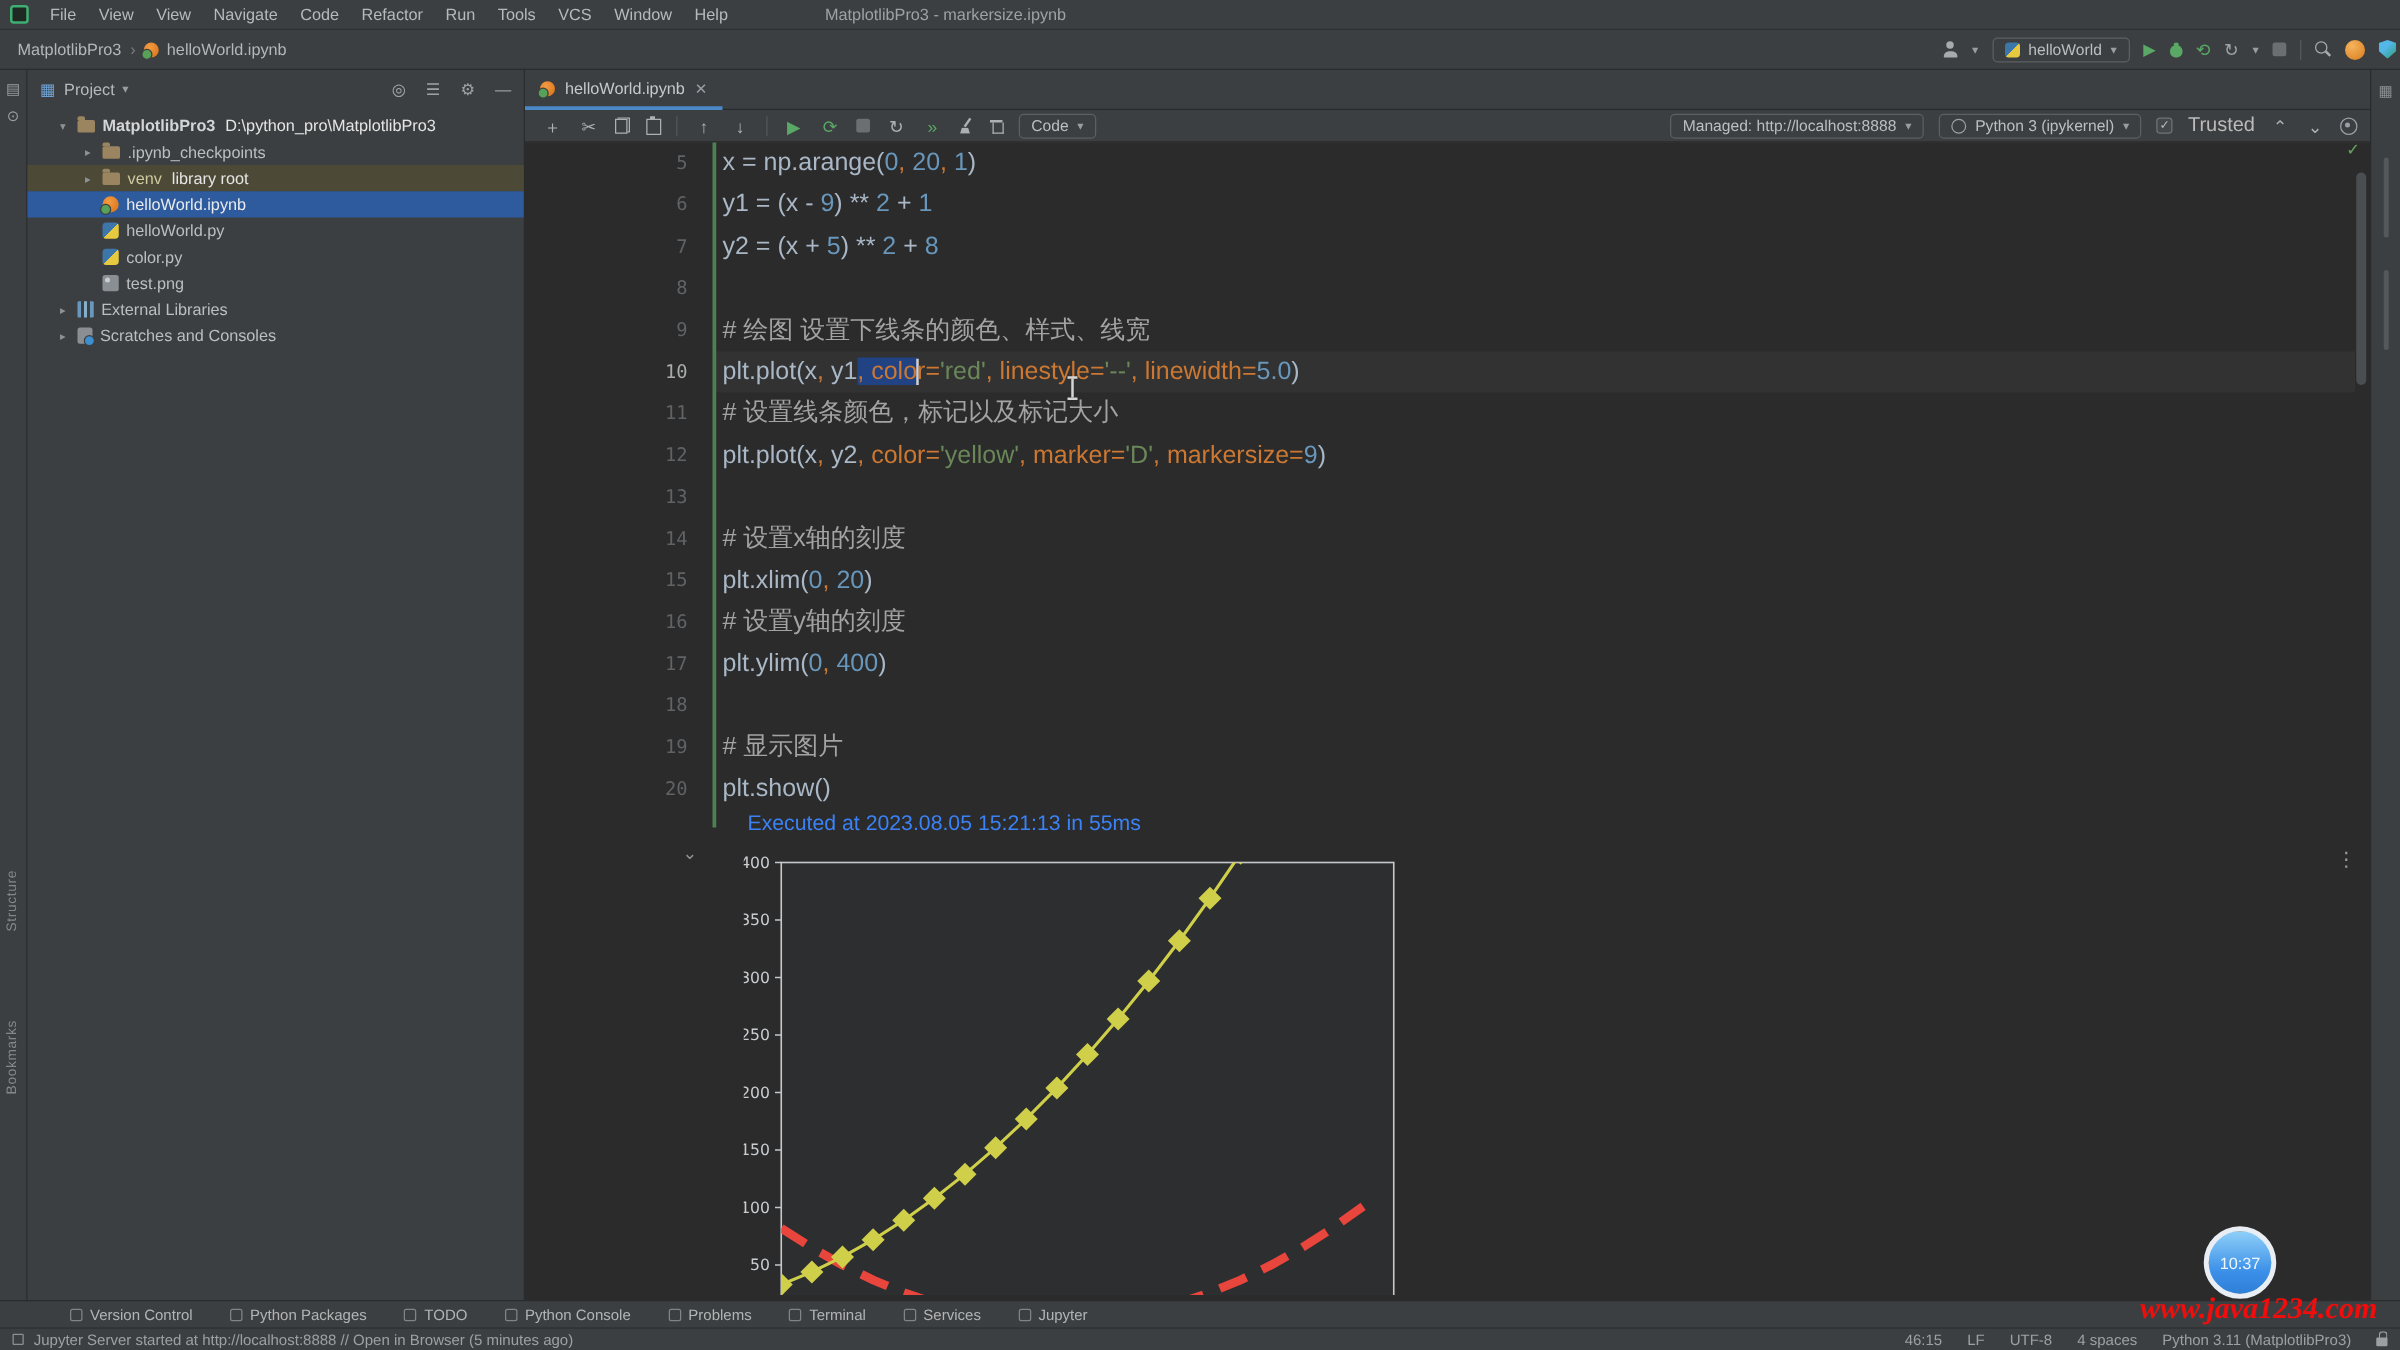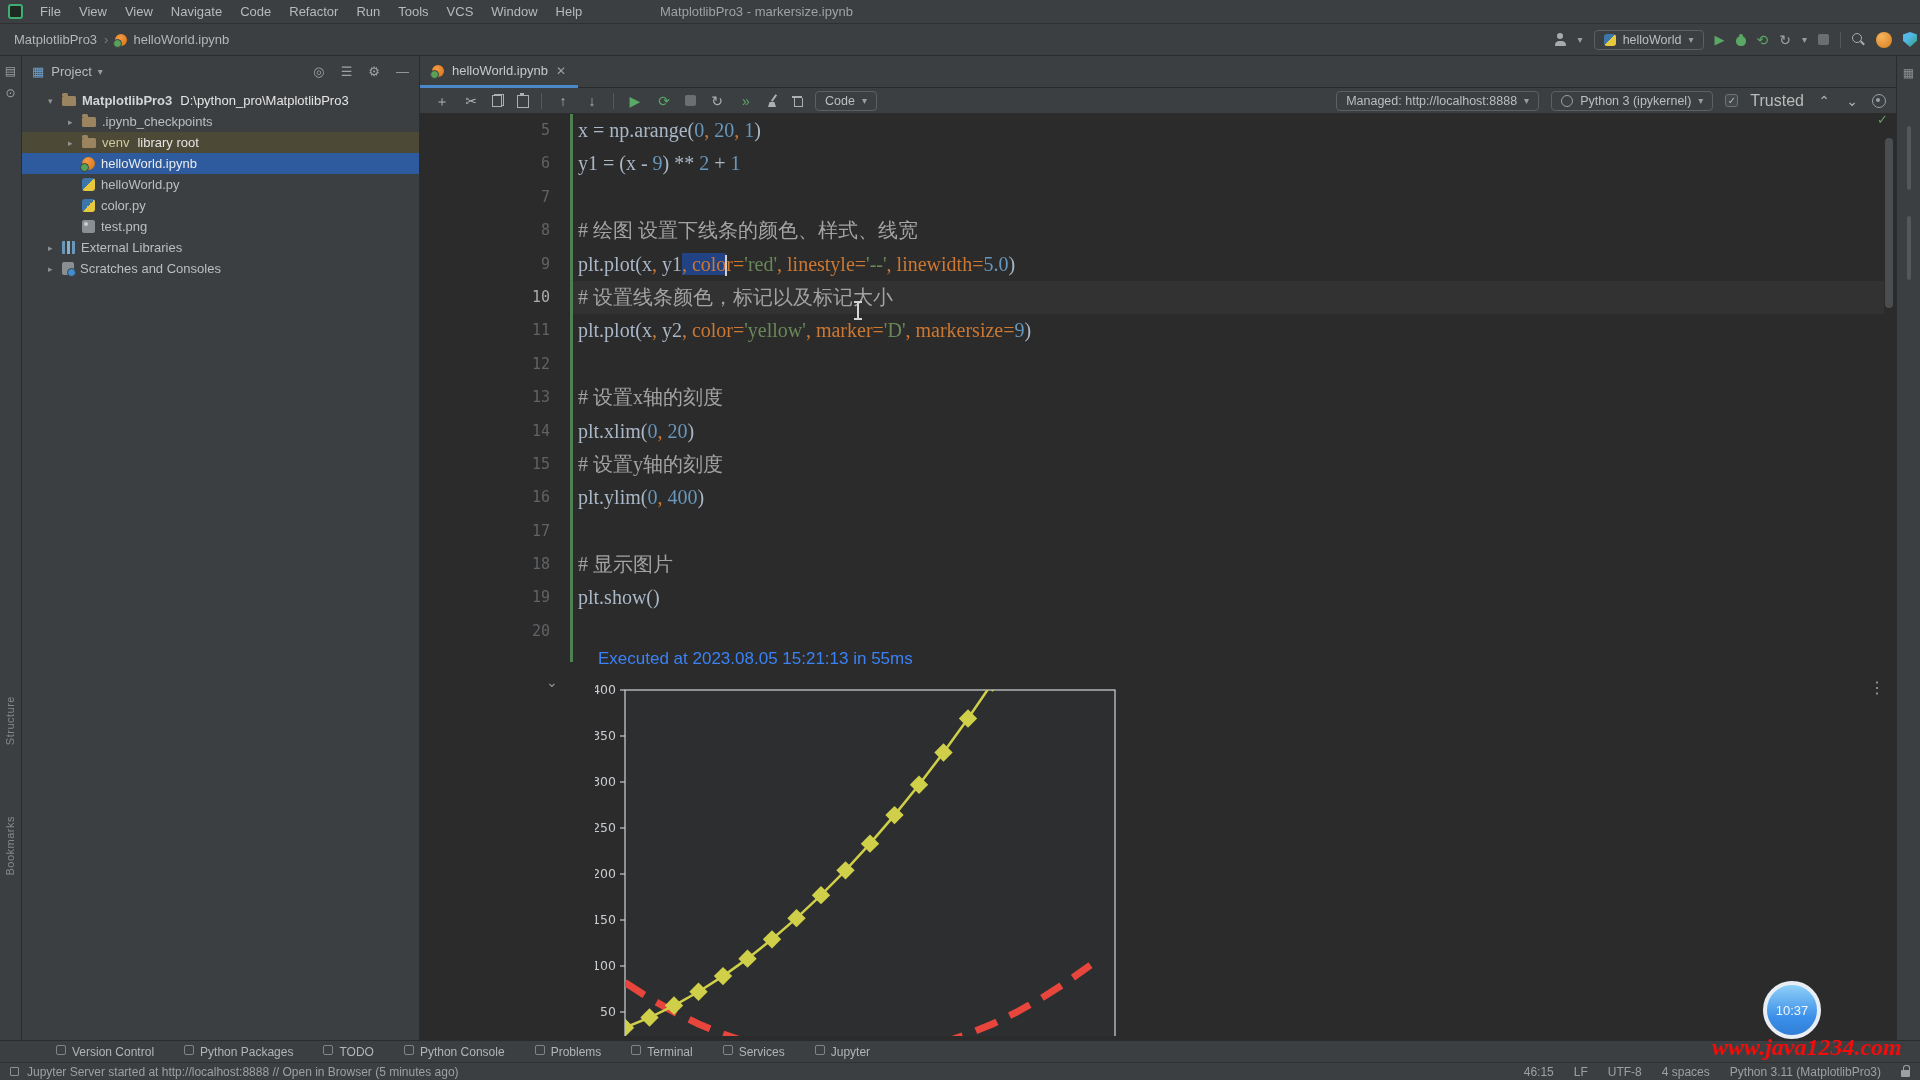--- a/index.html
+++ b/index.html
@@ -85,41 +85,41 @@
 .cb{width:13px;height:13px;border:1px solid #6f7375;border-radius:3px;background:#43494b;color:#b8bcbe;font-size:10px;line-height:11px;text-align:center}
 .cb::before{content:"✓"}
 .i-gear-circ{width:14px;height:14px;border-radius:50%;border:1.6px solid #9aa0a4;position:relative}
 .i-gear-circ::after{content:"";position:absolute;left:3px;top:3px;width:4px;height:4px;border-radius:50%;background:#9aa0a4}
 
 #caret-row{position:absolute;left:571px;top:281px;width:1313px;height:33.4px;background:#323232}
 #cell-bar{position:absolute;left:570px;top:114px;width:2.5px;height:548px;background:#4e8052}
 #gutter{position:absolute;left:420px;top:114px;width:144px;font-family:"DejaVu Sans Mono",monospace;font-size:15px;color:#606366;text-align:right}
 #gutter .gl{height:33.4px;line-height:33.4px;padding-right:14px}
 #gutter .gl.cur{color:#a9abad}
-#code{position:absolute;left:578px;top:114px;font-family:Liberation Serif, serif;font-size:20px}
+#code{position:absolute;left:578px;top:114px;font-family:Liberation Sans, sans-serif;font-size:20px}
 .cl{height:33.4px;line-height:33.4px;white-space:pre}
 .t-d{color:#a9b7c6}.t-k{color:#cc7832}.t-s{color:#6a8759}.t-n{color:#6897bb}.t-c{color:#a3a3a3}
 .sel{background:#214283}
 .caret{display:inline-block;width:2px;height:21px;background:#d0d0d0;vertical-align:middle;margin:0 -1px}
 #exec-note{position:absolute;left:598px;top:649px;font-size:17px;color:#3b82f6}
 #out-chevron{position:absolute;left:546px;top:674px;color:#8f9396;font-size:14px}
 #kebab{position:absolute;left:1869px;top:678px;color:#9a9ea2;font-size:16px;letter-spacing:1px}
 #insp-check{position:absolute;left:1877px;top:112px;color:#63a15f;font-size:13px}
 #scroll-thumb{position:absolute;left:1885px;top:138px;width:8px;height:170px;background:#4b4e50;border-radius:4px}
 
 #ibeam{position:absolute;left:857px;top:303px;width:2px;height:15px;background:#d5d5d5}
 #ibeam::before,#ibeam::after{content:"";position:absolute;left:-3px;width:8px;height:2px;background:#d5d5d5}
 #ibeam::before{top:-2px}#ibeam::after{bottom:-2px}
 
 #stripe-r{position:absolute;left:1896px;top:56px;width:24px;height:984px;background:#3c3f41;border-left:1px solid #292b2d}
 #stripe-r .sic{display:block;text-align:center;color:#8d9093;font-size:12px;margin-top:10px}
 .rbar{position:absolute;left:10px;width:4px;height:64px;background:#55585a;border-radius:2px}
 
 #toolbar-bottom{position:absolute;left:0;top:1040px;width:1920px;height:22px;background:#3c3f41;border-top:1px solid #292b2d;display:flex;align-items:center;gap:30px;padding-left:56px;font-size:12px;color:#b2b4b6}
-.twi{display:flex;gap:6px}
+.twi{display:flex;align-items:center;gap:6px}
 .tw-ico{width:10px;height:10px;border:1px solid #8d9093;border-radius:2px;opacity:.85}
 #statusbar{position:absolute;left:0;top:1062px;width:1920px;height:18px;background:#3c3f41;border-top:1px solid #2e3032;display:flex;align-items:center;font-size:12px;color:#9da0a3;padding:0 10px}
 #status-left{display:flex;align-items:center;gap:8px}
 .sq-ico{width:9px;height:9px;border:1px solid #8d9093;border-radius:1px}
 #status-right{margin-left:auto;display:flex;align-items:center;gap:20px}
 .i-lock{width:9px;height:7px;background:#9da0a3;border-radius:1px;position:relative;margin-top:4px}
 .i-lock::before{content:"";position:absolute;top:-5px;left:1.5px;width:5px;height:5px;border:1.5px solid #9da0a3;border-bottom:none;border-radius:3px 3px 0 0}
 
 #watermark{position:absolute;left:1712px;top:1034px;font-family:"Liberation Serif",serif;font-style:italic;font-weight:700;font-size:24px;color:#f20d0d;z-index:30}
 #timer-badge{position:absolute;left:1763px;top:981px;width:58px;height:58px;border-radius:50%;border:4px solid #e9eef5;background:linear-gradient(180deg,#8fd0f8,#3b8fe8 65%,#2f7fd6);display:flex;align-items:center;justify-content:center;font-size:13px;color:#eef6ff;z-index:31}
@@ -286,20 +286,21 @@
     <div class="gl">15</div>
     <div class="gl">16</div>
     <div class="gl">17</div>
     <div class="gl">18</div>
     <div class="gl">19</div>
     <div class="gl">20</div>
   </div>
 <div id="code">
     <div class="cl"><span class="t-d">x = np.arange(</span><span class="t-n">0</span><span class="t-k">, </span><span class="t-n">20</span><span class="t-k">, </span><span class="t-n">1</span><span class="t-d">)</span></div>
     <div class="cl"><span class="t-d">y1 = (x - </span><span class="t-n">9</span><span class="t-d">) ** </span><span class="t-n">2</span><span class="t-d"> + </span><span class="t-n">1</span></div>
+    <div class="cl"><span class="t-d">y2 = (x + </span><span class="t-n">5</span><span class="t-d">) ** </span><span class="t-n">2</span><span class="t-d"> + </span><span class="t-n">8</span></div>
     <div class="cl"></div>
     <div class="cl"><span class="t-c"># 绘图 设置下线条的颜色、样式、线宽</span></div>
     <div class="cl"><span class="t-d">plt.plot(x</span><span class="t-k">, </span><span class="t-d">y1</span><span class="t-k sel">, colo</span><span class="caret"></span><span class="t-k">r</span><span class="t-k">=</span><span class="t-s">'red'</span><span class="t-k">, </span><span class="t-k">linestyle</span><span class="t-k">=</span><span class="t-s">'--'</span><span class="t-k">, </span><span class="t-k">linewidth</span><span class="t-k">=</span><span class="t-n">5.0</span><span class="t-d">)</span></div>
     <div class="cl"><span class="t-c"># 设置线条颜色，标记以及标记大小</span></div>
     <div class="cl"><span class="t-d">plt.plot(x</span><span class="t-k">, </span><span class="t-d">y2</span><span class="t-k">, </span><span class="t-k">color</span><span class="t-k">=</span><span class="t-s">'yellow'</span><span class="t-k">, </span><span class="t-k">marker</span><span class="t-k">=</span><span class="t-s">'D'</span><span class="t-k">, </span><span class="t-k">markersize</span><span class="t-k">=</span><span class="t-n">9</span><span class="t-d">)</span></div>
     <div class="cl"></div>
     <div class="cl"><span class="t-c"># 设置x轴的刻度</span></div>
     <div class="cl"><span class="t-d">plt.xlim(</span><span class="t-n">0</span><span class="t-k">, </span><span class="t-n">20</span><span class="t-d">)</span></div>
     <div class="cl"><span class="t-c"># 设置y轴的刻度</span></div>
     <div class="cl"><span class="t-d">plt.ylim(</span><span class="t-n">0</span><span class="t-k">, </span><span class="t-n">400</span><span class="t-d">)</span></div>

